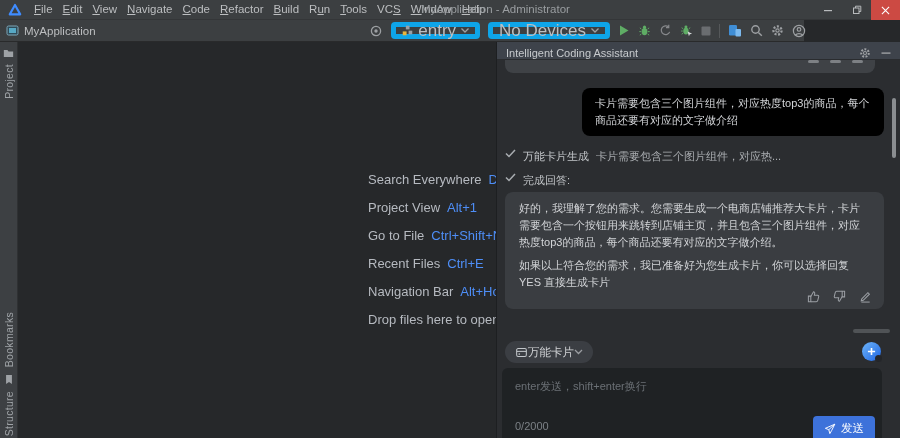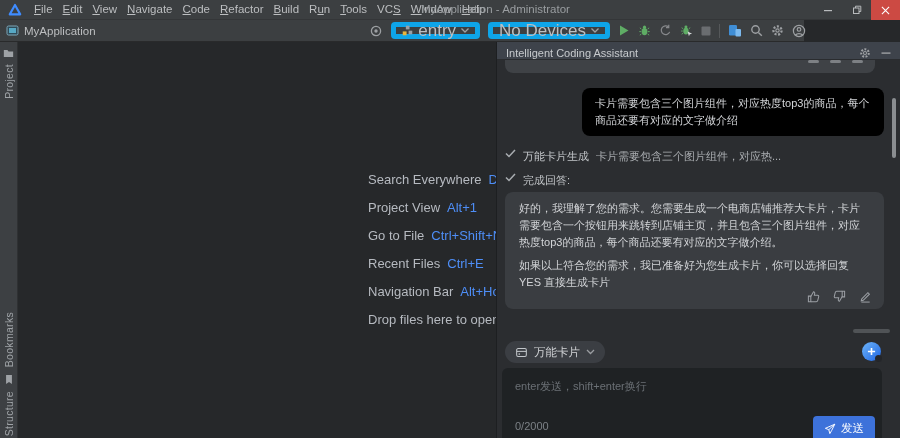--- a/index.html
+++ b/index.html
@@ -67,21 +67,21 @@
   .status.s2 { top:113px; }
   .bubble.ai { left:8px; width:379px; top:132px; background:#3a3d41; padding:8px 14px 18px; line-height:17px; }
   .bubble.ai p + p { margin-top:6px; }
   .feedback { position:absolute; right:12px; bottom:6px; display:flex; gap:13px; }
   .feedback span { display:flex; cursor:pointer; }
   .vscroll { position:absolute; right:4px; top:38px; width:4px; height:60px; border-radius:2px; background:#8a8d90; }
 
   .composer { position:absolute; left:0; top:288px; right:0; height:108px; }
   .resize-bar { position:absolute; left:356px; top:-1px; width:37px; height:4px; border-radius:2px; background:#505356; }
   .mode-pill { position:absolute; left:8px; top:11px; height:22px; border-radius:11px; background:#3b3e43;
-               display:flex; align-items:center; gap:6px; padding:0 10px; font-size:11.5px; color:#d2d4d7; }
+               display:flex; align-items:center; padding:0 10px; font-size:11.5px; color:#d2d4d7; }
   .avatar { position:absolute; left:365px; top:12px; width:19px; height:19px; border-radius:50%;
             background:linear-gradient(135deg,#6db5fb,#1f64e0); display:flex; align-items:center; justify-content:center; }
   .avatar:after { content:""; position:absolute; right:-1px; bottom:-1px; width:7px; height:7px; border-radius:50%;
                   background:#24262a; }
   .inputbox { position:absolute; left:5px; top:38px; width:380px; height:76px; border-radius:6px; background:#1f2224; }
   .placeholder { padding:11px 13px; font-size:11px; color:#6b7075; }
   .counter { position:absolute; left:13px; top:52px; font-size:11px; color:#7b8085; }
   .send { position:absolute; right:7px; top:48px; height:25px; padding:0 11px; border:none; border-radius:4px;
           background:#3d72da; color:#fff; font-size:11.5px; display:flex; align-items:center; gap:5px;
           font-family:inherit; cursor:pointer; }

